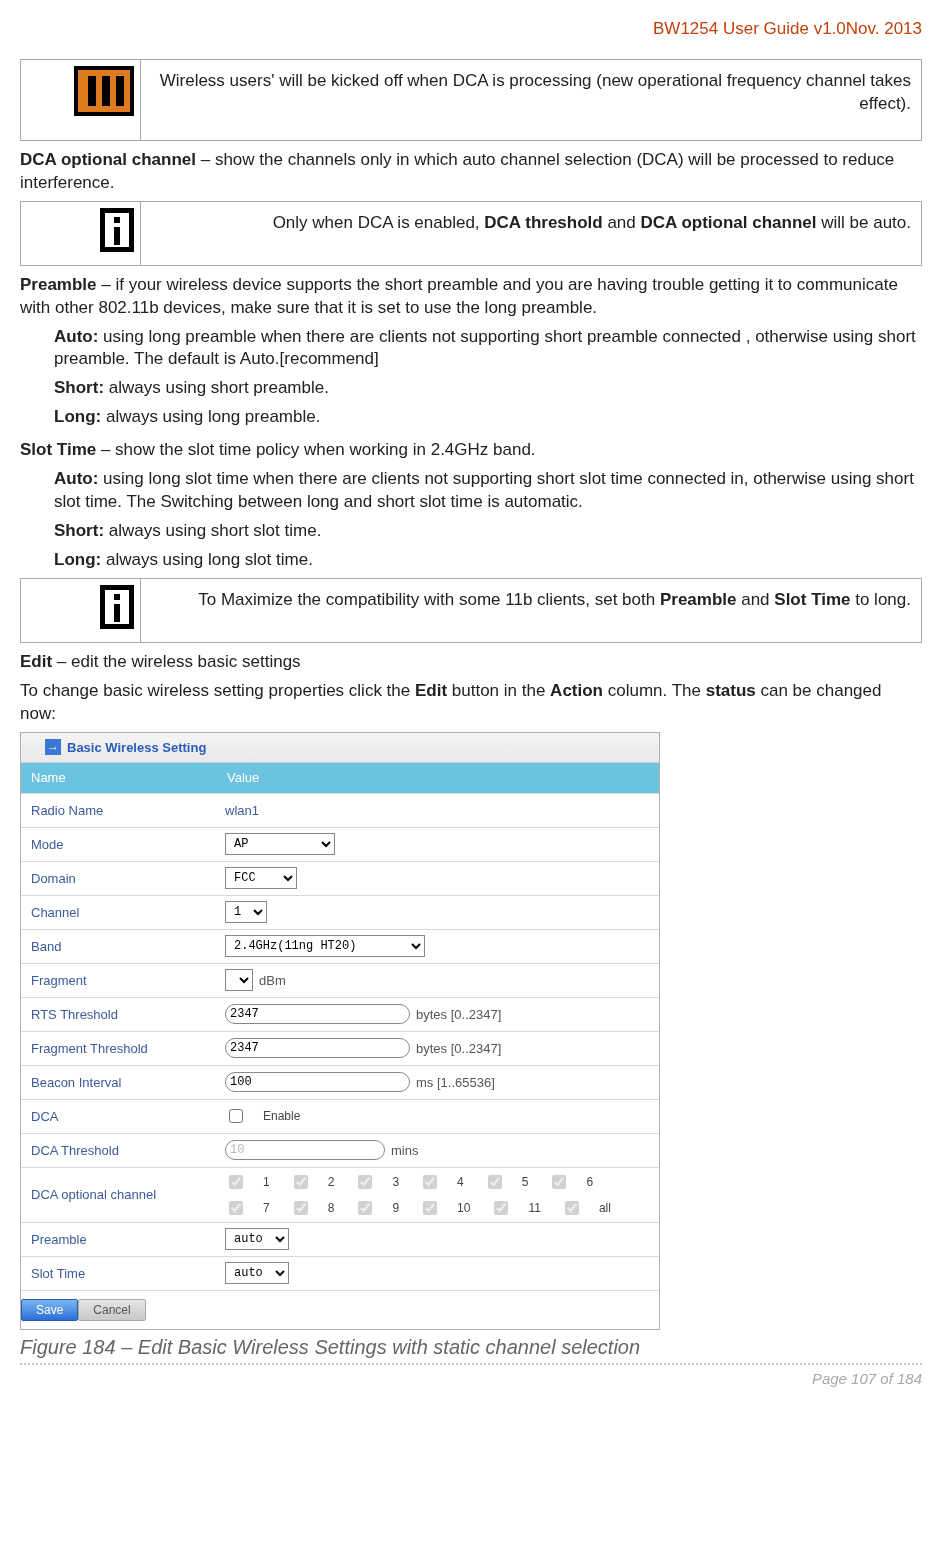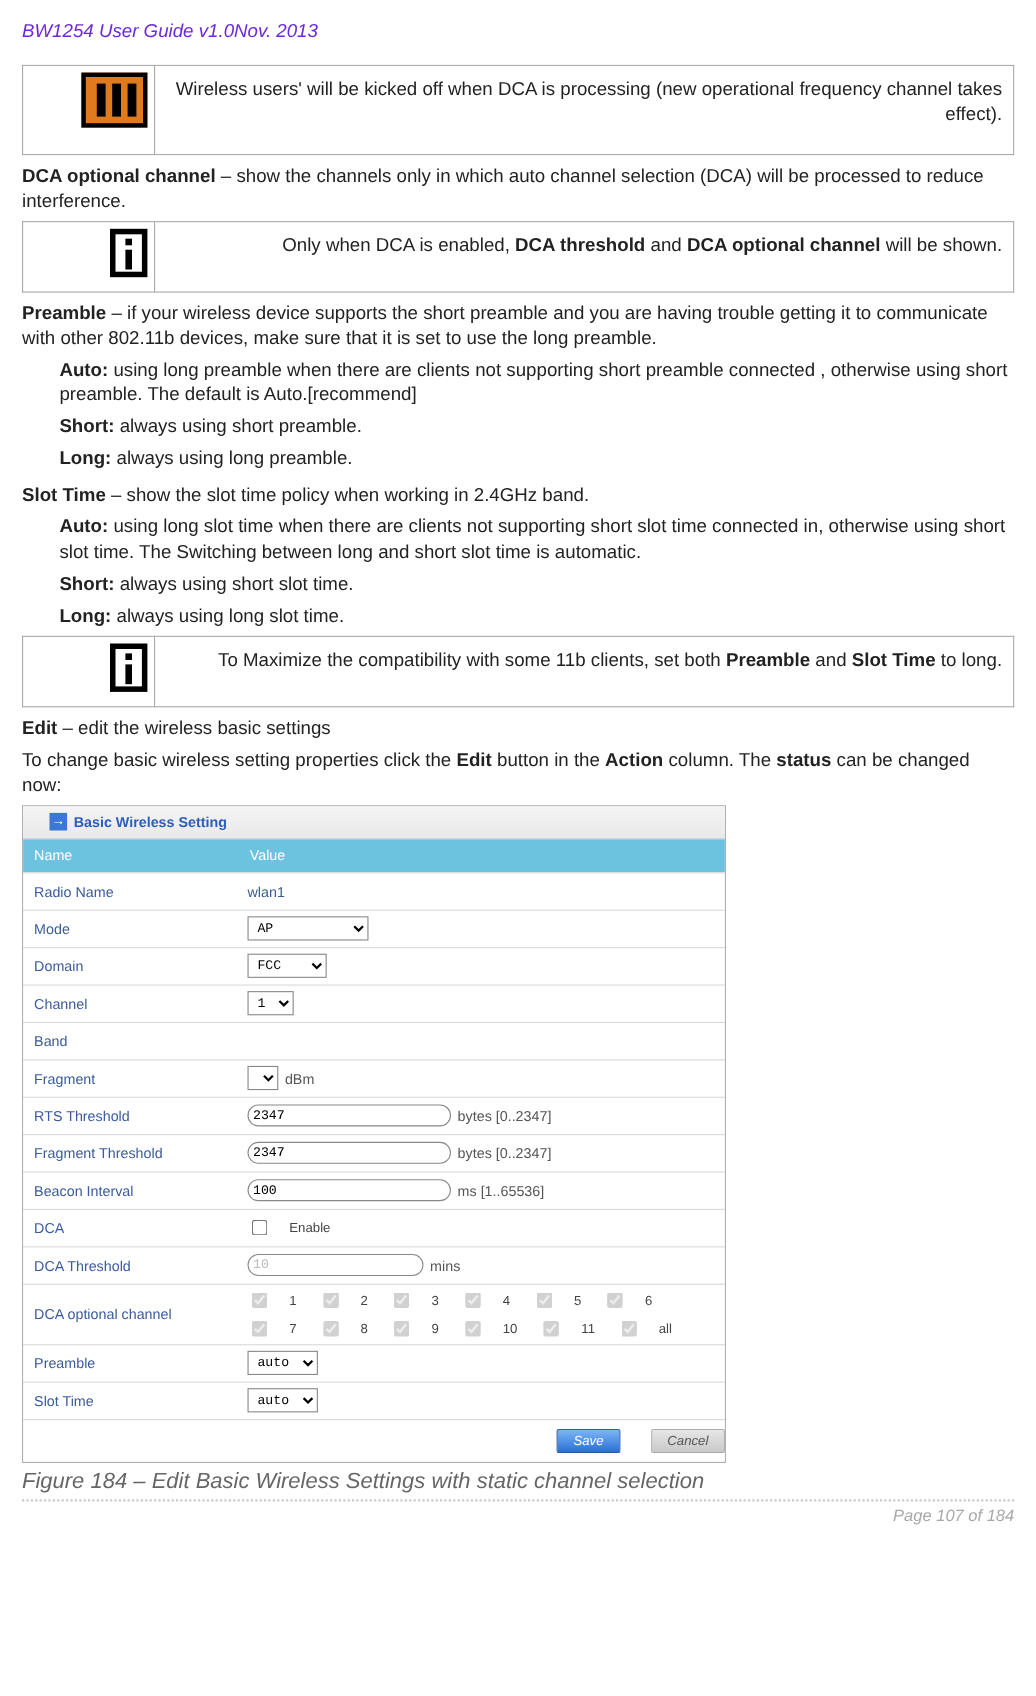--- a/index.html
+++ b/index.html
@@ -7,23 +7,22 @@
     font-family: Arial, Helvetica, sans-serif;
     font-size: 17px;
     color: #222;
     margin: 0;
     padding: 18px 20px 20px 20px;
     width: 942px;
     line-height: 1.35;
   }
   .page-header {
     display: flex;
-    justify-content: flex-start;
-    color: #6d28d9;
-    font-style: italic;
+    justify-content: flex-end;
+    color: #c2410c;
     font-size: 17px;
     margin-bottom: 18px;
   }
   .note-table {
     width: 100%;
     border-collapse: collapse;
     margin: 4px 0 8px 0;
   }
   .note-table td {
     border: 1px solid #aaa;
@@ -104,21 +103,21 @@
   select.sk, input.sk {
     font-family:"Courier New",monospace;
     font-size:12px;
     border:1px solid #888;
     background:#fff;
     padding:2px 4px;
   }
   input.sk { height:20px;border-radius:10px; }
   .chk { display:inline-flex; align-items:center; gap:17px; color:#444; font-size:12px; margin-right:14px;}
   .chk input { width:14px; height:14px; }
-  .btn-row { justify-content:flex-end; padding:8px 0; gap:28px; border-top:1px solid #d9d9d9;font-style:italic;}
+  .btn-row { justify-content:flex-start; padding:8px 0; gap:0; border-top:1px solid #d9d9d9;}
   .btn {
     display:inline-block; padding:2px 14px;
     color:#fff; font-size:12px;
     background:linear-gradient(#7db6f5,#2a6fd6);
     border:1px solid #2a5da8; border-radius:2px;
   }
   .btn.cancel { background:linear-gradient(#e6e6e6,#c9c9c9); color:#555; border:1px solid #aaa;}
   .fig-caption { font-style:italic; color:#666; font-size:20px; margin-top:4px;}
   .dotted-line {
     border: none;
@@ -152,21 +151,21 @@
   <span class="bold">DCA optional channel</span><span> – show the channels only in which auto channel selection (DCA) will be processed to reduce interference.</span>
 </p>
 
 <table class="note-table">
   <tbody>
       <tr>
     <td class="note-icon-cell">
       <span class="info-box"></span>
     </td>
     <td>
-      <span>Only when DCA is enabled, </span><span class="bold">DCA threshold</span><span> and </span><span class="bold">DCA optional channel</span><span> will be shown.</span>
+      <span>Only when DCA is enabled, </span><span class="bold">DCA threshold</span><span> and </span><span class="bold">DCA optional channel</span><span> will be auto.</span>
     </td>
   </tr>
 </tbody>
   </table>
 
 <p>
   <span class="bold">Preamble</span><span> – if your wireless device supports the short preamble and you are having trouble getting it to communicate with other 802.11b devices, make sure that it is set to use the long preamble.</span>
 </p>
 <p class="indent"><span class="bold">Auto:</span><span> using long preamble when there are clients not supporting short preamble connected , otherwise using short preamble. The default is Auto.[recommend]</span></p>
 <p class="indent"><span class="bold">Short:</span><span> always using short preamble.</span></p>
@@ -228,20 +227,23 @@
       </div>
   </div>
   <div class="sc-row">
     <div class="label">Channel</div>
     <div class="val">
         <select class="sk" style="width:42px"><option>1</option></select>
       </div>
   </div>
   <div class="sc-row">
     <div class="label">Band</div>
+    <div class="val">
+        <select class="sk" style="width:200px"><option>2.4GHz(11ng HT20)</option></select>
+      </div>
   </div>
   <div class="sc-row">
     <div class="label">Fragment</div>
     <div class="val">
         <select class="sk" style="width:28px"><option>14</option></select>
         <span>dBm</span>
       </div>
   </div>
   <div class="sc-row">
     <div class="label">RTS Threshold</div>

